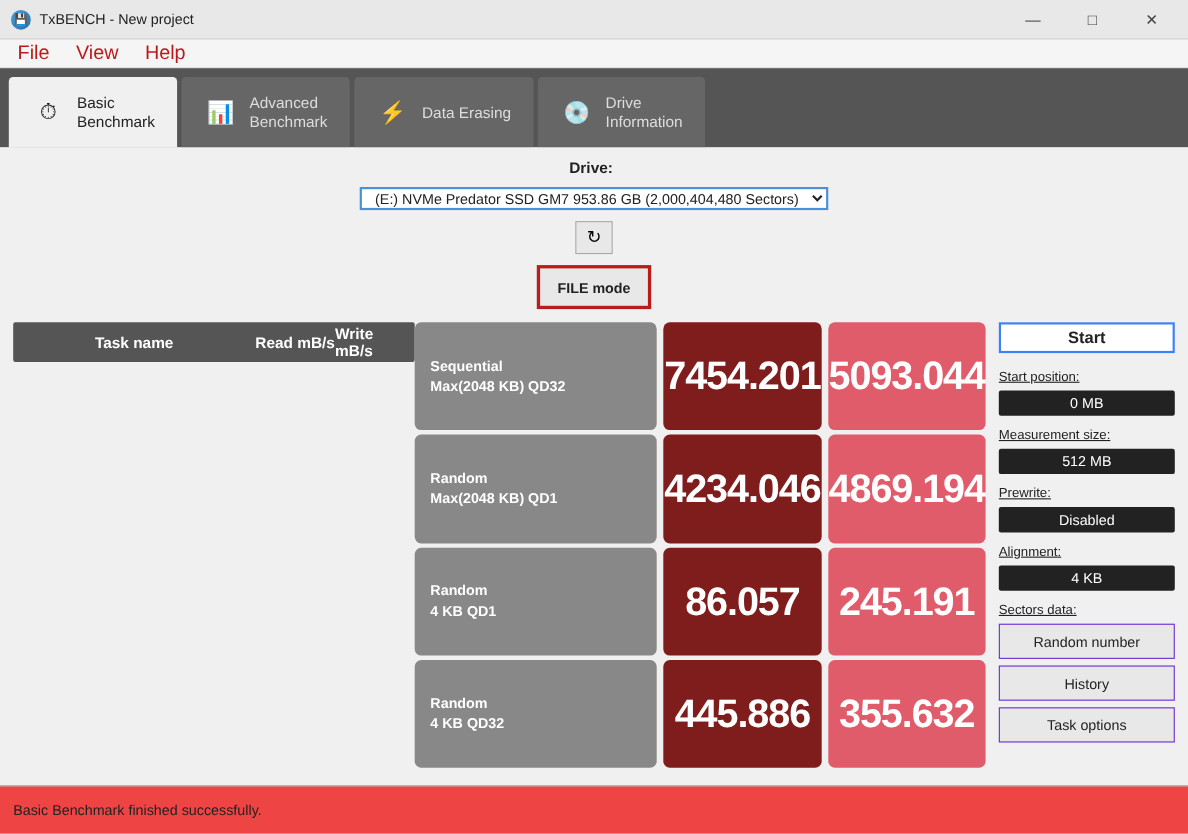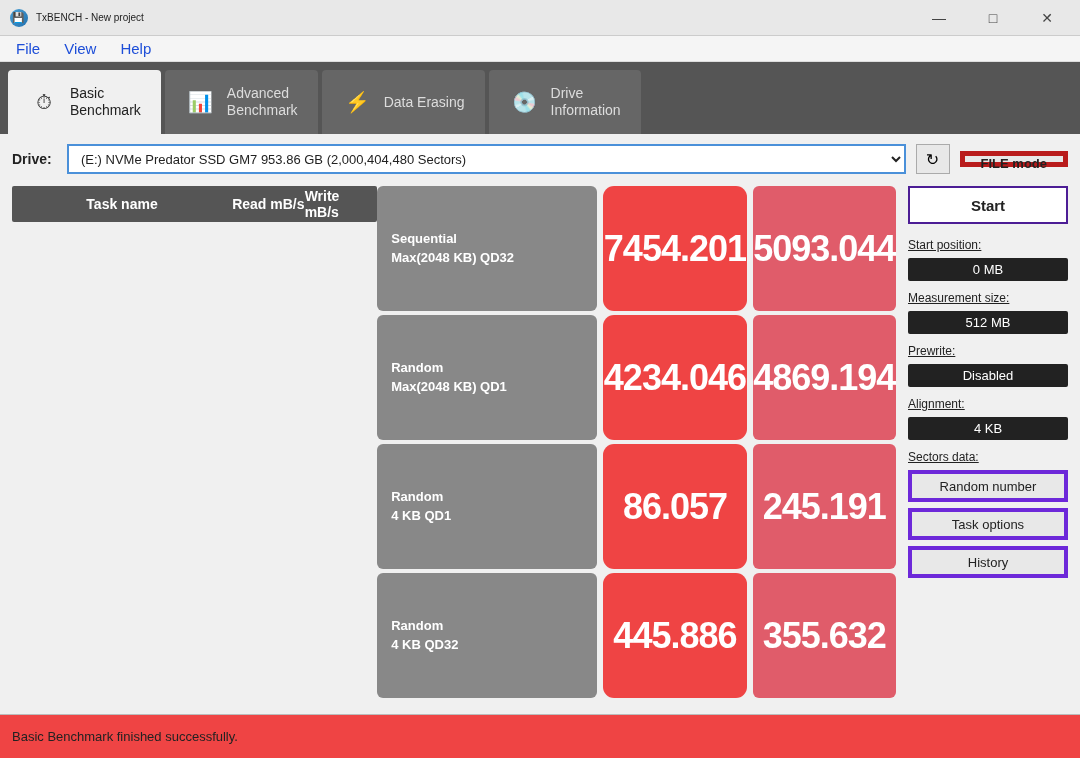--- a/index.html
+++ b/index.html
@@ -33,21 +33,21 @@
       height: 18px;
       background: linear-gradient(135deg, #4a9fd4, #2272b0);
       border-radius: 50%;
       display: flex;
       align-items: center;
       justify-content: center;
       font-size: 10px;
       color: white;
     }
     .title-bar-title {
-      font-size: 10px;
+      font-size: 13px;
       color: #222;
     }
     .title-bar-controls {
       display: flex;
       gap: 8px;
     }
     .title-btn {
       width: 46px;
       height: 28px;
       border: none;
@@ -65,23 +65,23 @@
       background: #f5f5f5;
       height: 26px;
       display: flex;
       align-items: center;
       padding: 0 6px;
       border-bottom: 1px solid #ddd;
       gap: 4px;
     }
     .menu-item {
       padding: 2px 10px;
-      font-size: 15px;
-      cursor: pointer;
-      color: #1d4ed8;
+      font-size: 18px;
+      cursor: pointer;
+      color: #b91c1c;
     }
 
     
     .tab-bar {
       background: #555555;
       height: 72px;
       display: flex;
       align-items: stretch;
       padding: 8px 8px 0 8px;
       gap: 4px;
@@ -124,20 +124,21 @@
       flex-direction: column;
       padding: 10px 12px;
     }
 
     
     .drive-bar {
       display: flex;
       align-items: center;
       gap: 10px;
       margin-bottom: 12px;
+      flex-direction: column;
     }
     .drive-label {
       font-size: 14px;
       font-weight: 600;
       color: #222;
       min-width: 45px;
     }
     .drive-select {
       flex: 1;
       height: 30px;
@@ -153,24 +154,24 @@
       height: 30px;
       border: 1px solid #aaa;
       background: #e8e8e8;
       cursor: pointer;
       display: flex;
       align-items: center;
       justify-content: center;
       font-size: 16px;
     }
     .file-mode-btn {
-      height: 16px;
+      height: 40px;
       padding: 0 16px;
       background: #e8e8e8;
-      border: 5px solid #b91c1c;
+      border: 3px solid #b91c1c;
       font-size: 13px;
       font-weight: 600;
       cursor: pointer;
       color: #222;
     }
 
     
     .main-area {
       display: flex;
       gap: 12px;
@@ -229,34 +230,34 @@
       height: 100%;
       border-radius: 6px;
       display: flex;
       align-items: center;
       justify-content: center;
       font-size: 36px;
       font-weight: 700;
       color: white;
       letter-spacing: -1px;
     }
-    .value-cell.read { background: #ef4444; border-radius: 11px; }
+    .value-cell.read { background: #7f1d1d; }
     .value-cell.write { background: #e05c6a; }
 
     
     .right-panel {
       width: 160px;
       display: flex;
       flex-direction: column;
       gap: 6px;
     }
     .start-btn {
-      height: 38px;
+      height: 28px;
       background: white;
-      border: 2px solid #4c1d95;
+      border: 2px solid #3b82f6;
       font-size: 15px;
       font-weight: 600;
       cursor: pointer;
       color: #222;
       margin-bottom: 4px;
     }
 
     .right-label {
       font-size: 12px;
       color: #222;
@@ -268,21 +269,21 @@
       background: #222;
       color: white;
       font-size: 13px;
       text-align: center;
       padding: 4px 6px;
       border-radius: 2px;
     }
     .right-btn {
       height: 32px;
       background: #e8e8e8;
-      border: 4px solid #6d28d9;
+      border: 1px solid #6d28d9;
       font-size: 13px;
       cursor: pointer;
       color: #222;
       font-weight: 500;
     }
 
     
     .status-bar {
       background: #ef4444;
       height: 44px;
@@ -393,22 +394,22 @@
 
       <span class="right-label">Prewrite:</span>
       <div class="right-value">Disabled</div>
 
       <span class="right-label">Alignment:</span>
       <div class="right-value">4 KB</div>
 
       <span class="right-label">Sectors data:</span>
       <button class="right-btn">Random number</button>
 
+      <button class="right-btn">History</button>
       <button class="right-btn">Task options</button>
-      <button class="right-btn">History</button>
     </div>
 
   </div>
 </div>
 
 <div class="status-bar">
   <span>Basic Benchmark finished successfully.</span>
 </div>
 
 </body></html>

